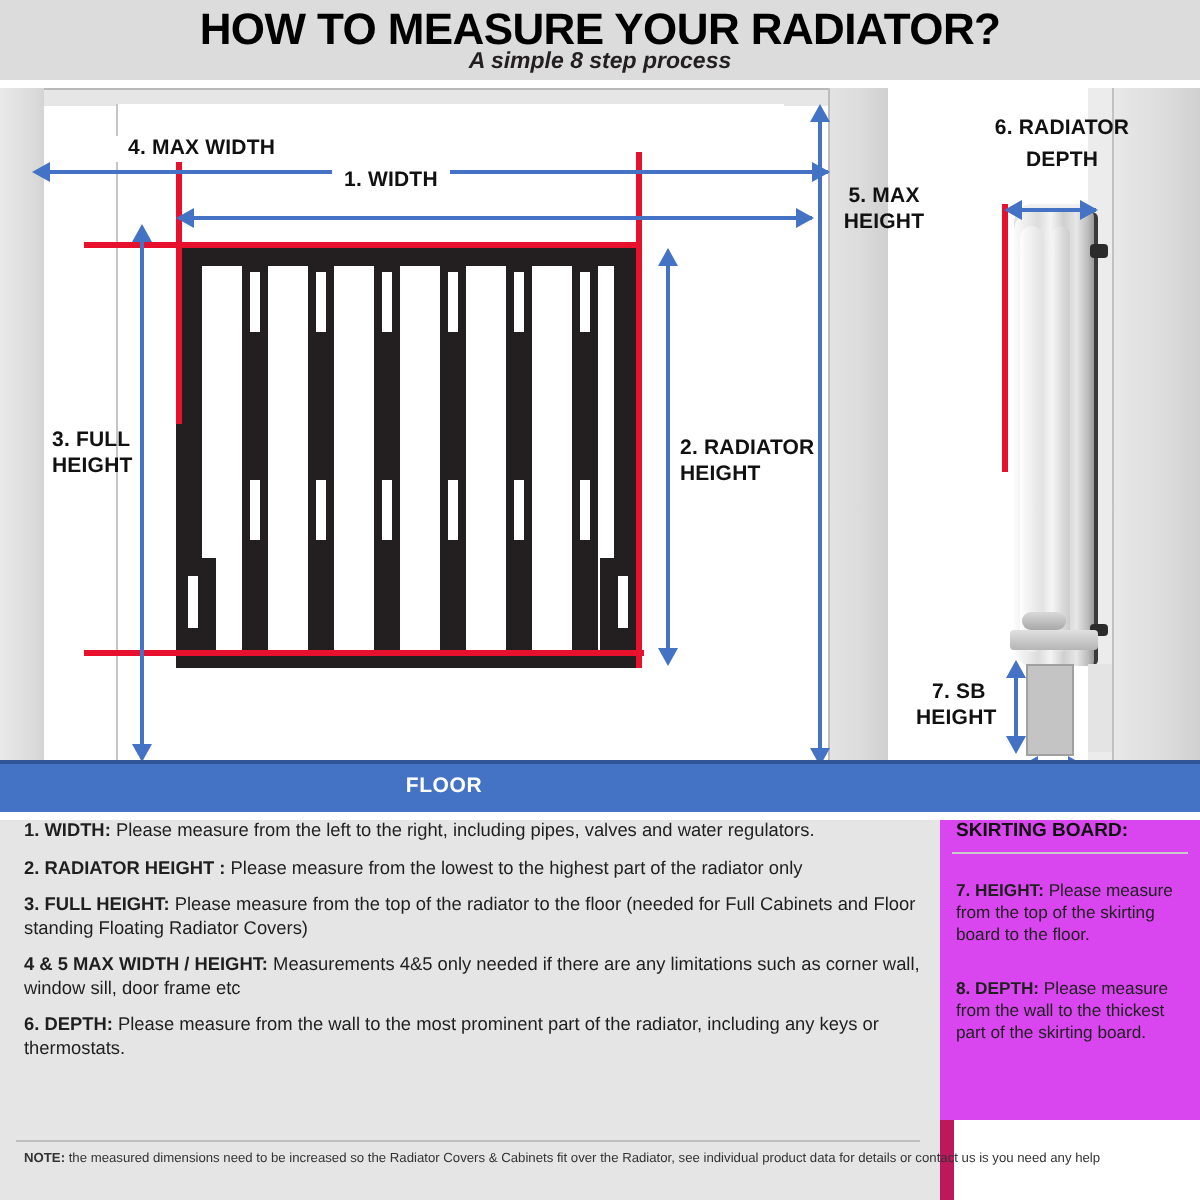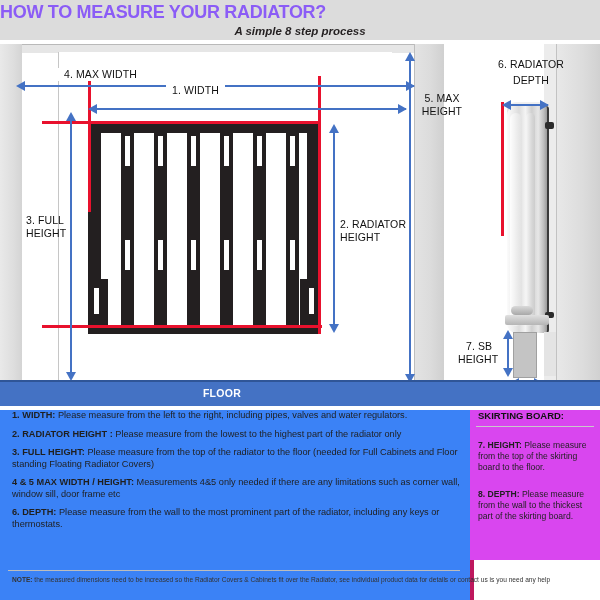--- a/index.html
+++ b/index.html
@@ -2,22 +2,22 @@
 <html><head>
 <meta charset="utf-8">
 <style>
   html,body{margin:0;padding:0;background:#fff;}
   body{width:600px;height:600px;overflow:hidden;
        font-family:"Liberation Sans","DejaVu Sans",sans-serif;color:#1a1a1a;}
   .page{position:relative;width:600px;height:600px;background:#fff;}
 
   
   .header{position:absolute;left:0;top:0;width:600px;height:40px;background:#dcdcdc;}
-  .title{position:absolute;left:0;top:2px;width:600px;text-align:left;
-         font-size:18px;font-weight:bold;letter-spacing:-.3px;color:#8b5cf6;}
+  .title{position:absolute;left:0;top:2px;width:600px;text-align:center;
+         font-size:22px;font-weight:bold;letter-spacing:-.3px;color:#000000;}
   .subtitle{position:absolute;left:0;top:25px;width:600px;text-align:center;
             font-size:11.5px;font-weight:bold;font-style:italic;color:#231f20;}
 
   
   .diagram{position:absolute;left:0;top:44px;width:600px;height:364px;background:#fff;}
   .wall-left{position:absolute;left:0;top:0;width:22px;height:360px;
              background:linear-gradient(90deg,#e9e9e9,#dedede 60%,#d4d4d4);}
   .room{position:absolute;left:22px;top:0;width:392px;height:360px;
         background:linear-gradient(180deg,#e6e6e6 0 8px,#fff 8px);
         border-top:1px solid #b9b9b9;}
@@ -77,27 +77,27 @@
   
   .bl{position:absolute;background:#4472c4;}
   .rl{position:absolute;background:#e8112d;}
   .h{height:2px;} .v{width:2px;}
   .arw{position:absolute;width:0;height:0;}
   .arw-l{border-top:5px solid transparent;border-bottom:5px solid transparent;border-right:9px solid #4472c4;}
   .arw-r{border-top:5px solid transparent;border-bottom:5px solid transparent;border-left:9px solid #4472c4;}
   .arw-u{border-left:5px solid transparent;border-right:5px solid transparent;border-bottom:9px solid #4472c4;}
   .arw-d{border-left:5px solid transparent;border-right:5px solid transparent;border-top:9px solid #4472c4;}
 
-  .lbl{position:absolute;font-size:10.5px;font-weight:normal;color:#111;
+  .lbl{position:absolute;font-size:10.5px;font-weight:bold;color:#111;
        line-height:13px;letter-spacing:.1px;}
   .lbl.c{text-align:center;}
 
   
-  .notes{position:absolute;left:0;top:410px;width:470px;height:190px;background:#3b82f6;
-         border-right:4px solid #be185d;}
+  .notes{position:absolute;left:0;top:410px;width:470px;height:190px;background:#e5e5e5;
+         border-right:7px solid #be185d;}
   .notes p{margin:0 0 7px 0;padding:0 8px 0 12px;font-size:9.2px;line-height:11.5px;color:#1f1f1f;}
   .notes p b{font-weight:bold;}
   .noteline{position:absolute;left:8px;top:160px;width:452px;height:1px;background:#bdbdbd;}
   .notefoot{position:absolute;left:12px;top:168px;width:580px;font-size:6.6px;
             line-height:8.5px;color:#333;}
   .notefoot b{font-weight:bold;}
 
   .rightcol{position:absolute;left:470px;top:410px;width:130px;height:150px;background:#d946ef;}
   .rightcol h4{margin:0;padding:0 0 3px 8px;font-size:9.5px;font-weight:bold;color:#111;}
   .rcline{position:absolute;left:6px;top:16px;width:118px;height:1px;background:#c9c9c9;}

